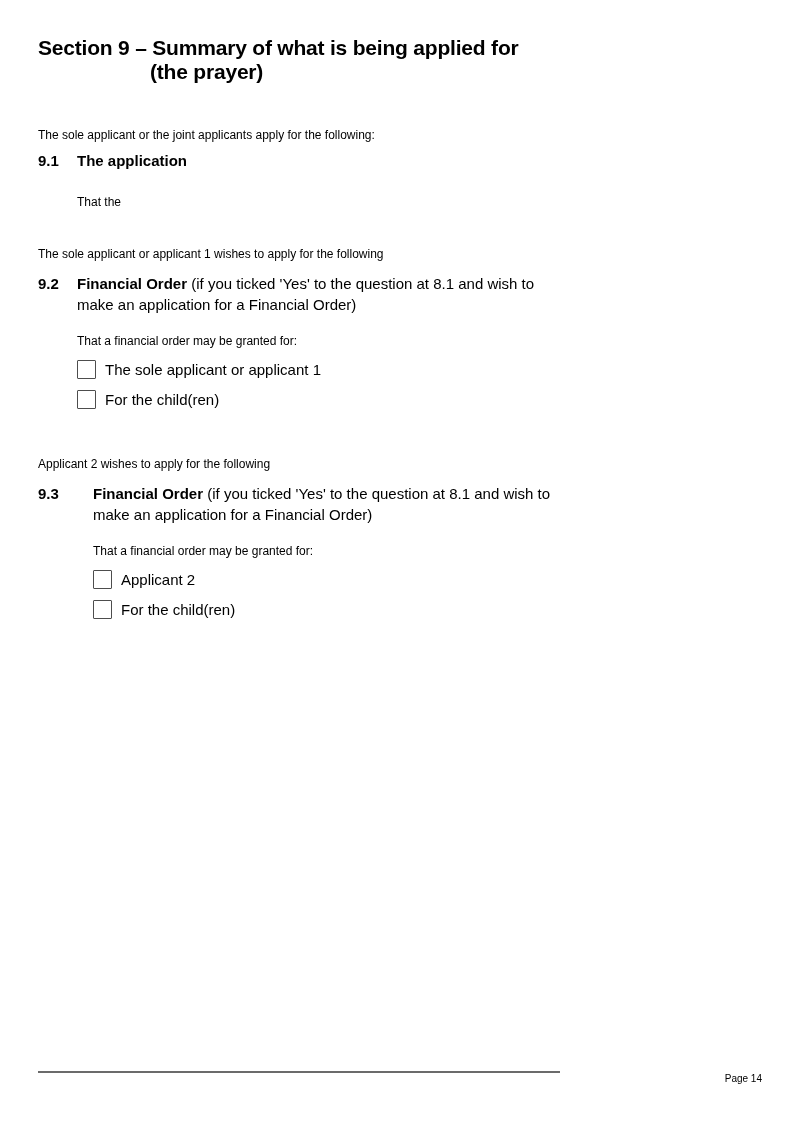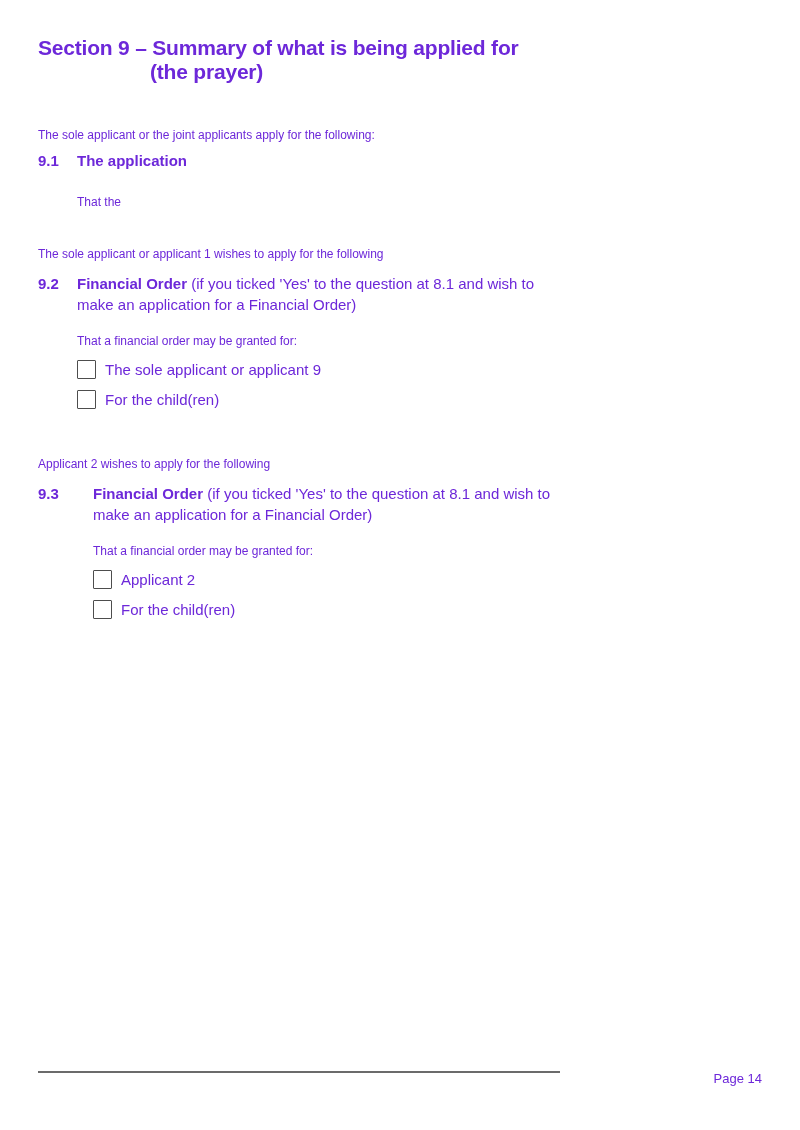--- a/index.html
+++ b/index.html
@@ -2,21 +2,21 @@
 <html><head>
 <meta charset="utf-8">
 <style>
   * { margin: 0; padding: 0; box-sizing: border-box; }
   html, body { background: #ffffff; }
   .page {
     position: relative;
     width: 800px;
     height: 1130px;
     background: #ffffff;
-    color: #6d28d9;
+    color: #000000;
     font-family: "Liberation Sans", sans-serif;
     padding: 36px 38px 0 38px;
     overflow: hidden;
   }
   .title {
     font-size: 21px;
     font-weight: 700;
     line-height: 24px;
     letter-spacing: -0.2px;
   }
@@ -64,21 +64,21 @@
     left: 38px;
     top: 1071px;
     width: 522px;
     height: 2px;
     background: #6b6b6b;
   }
   .page-number {
     position: absolute;
     top: 1071px;
     right: 38px;
-    font-size: 13px;
+    font-size: 10px;
     line-height: 16px;
   }
 </style>
 </head>
 <body>
 
 <div class="page">
 
   <h1 class="title">
     <span class="t-line1">Section 9 – Summary of what is being applied for</span>
@@ -99,21 +99,21 @@
 
   <div class="item item-92">
     <div class="item-num">9.2</div>
     <div class="item-body">
       <div>
         <span class="item-heading-bold">Financial Order</span><span class="item-heading-rest"> (if you ticked 'Yes' to the question at 8.1 and wish to make an application for a Financial Order)</span>
       </div>
       <p class="body-text lead-92">That a financial order may be granted for:</p>
       <div class="cb-row row-a">
         <span class="checkbox"></span>
-        <span class="cb-label">The sole applicant or applicant 9</span>
+        <span class="cb-label">The sole applicant or applicant 1</span>
       </div>
       <div class="cb-row row-b">
         <span class="checkbox"></span>
         <span class="cb-label">For the child(ren)</span>
       </div>
     </div>
   </div>
 
   <p class="body-text intro-3">Applicant 2 wishes to apply for the following</p>
 

